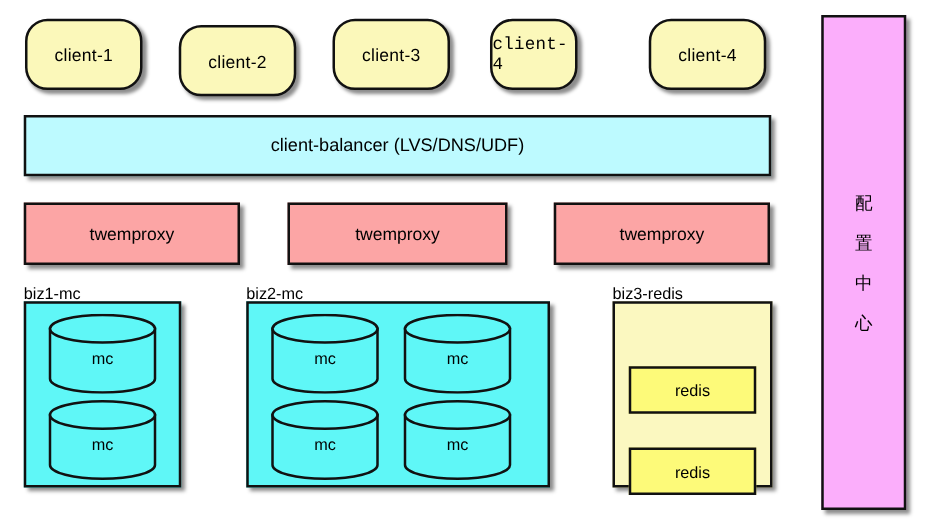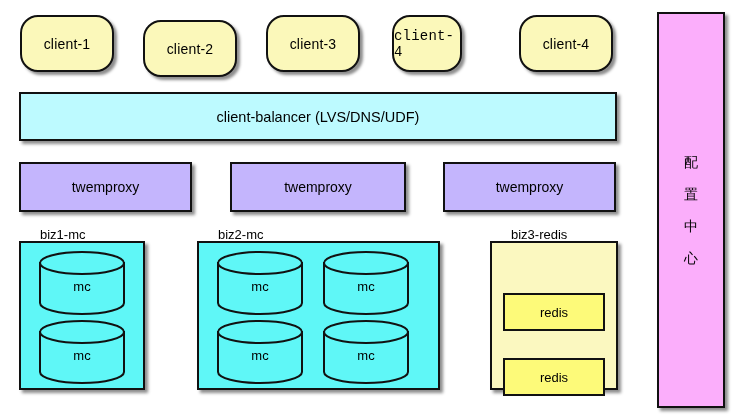--- a/index.html
+++ b/index.html
@@ -30,32 +30,31 @@
   }
 
   
   .balancer{
     background:#bdfaff;
     font-size:14.5px;
   }
 
   
   .twemproxy{
-    background:#c4b5fd;
+    background:#fca5a5;
     font-size:14px;
   }
 
   
   .group-label{
     position:absolute;
     font-size:13px;
     color:#000;
     text-underline-offset:2px;
     white-space:nowrap;
-    margin-left:21px;
   }
 
   
   .group-box{
     background:#5ff7f7;
   }
   .group-box.redis-group{
     background:#fbf8c0;
   }
 

